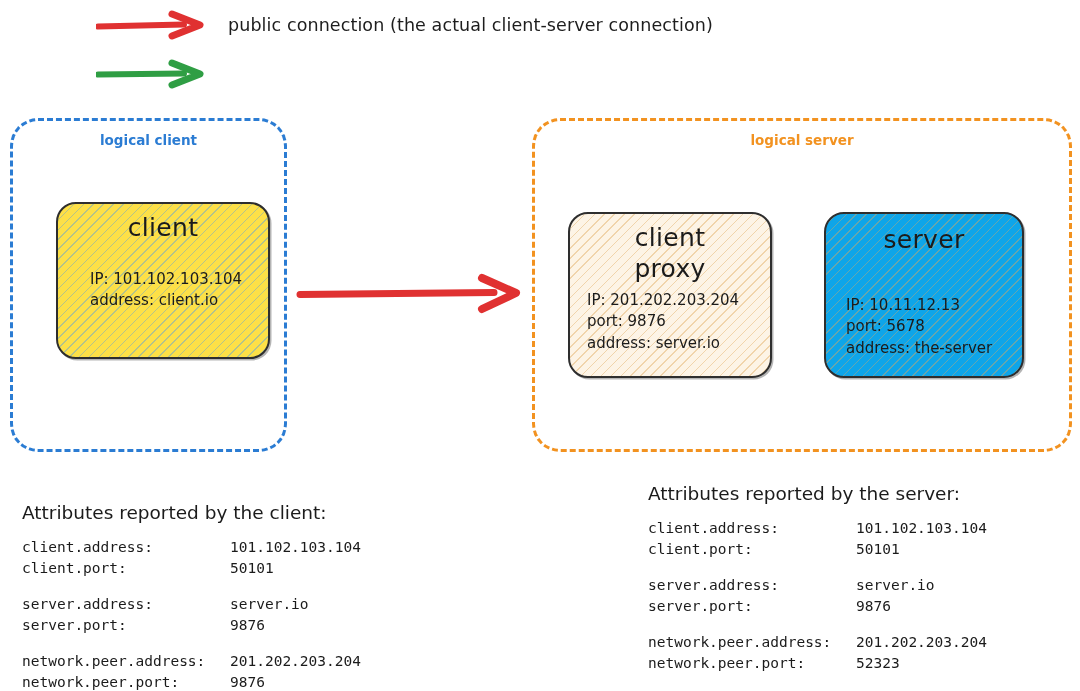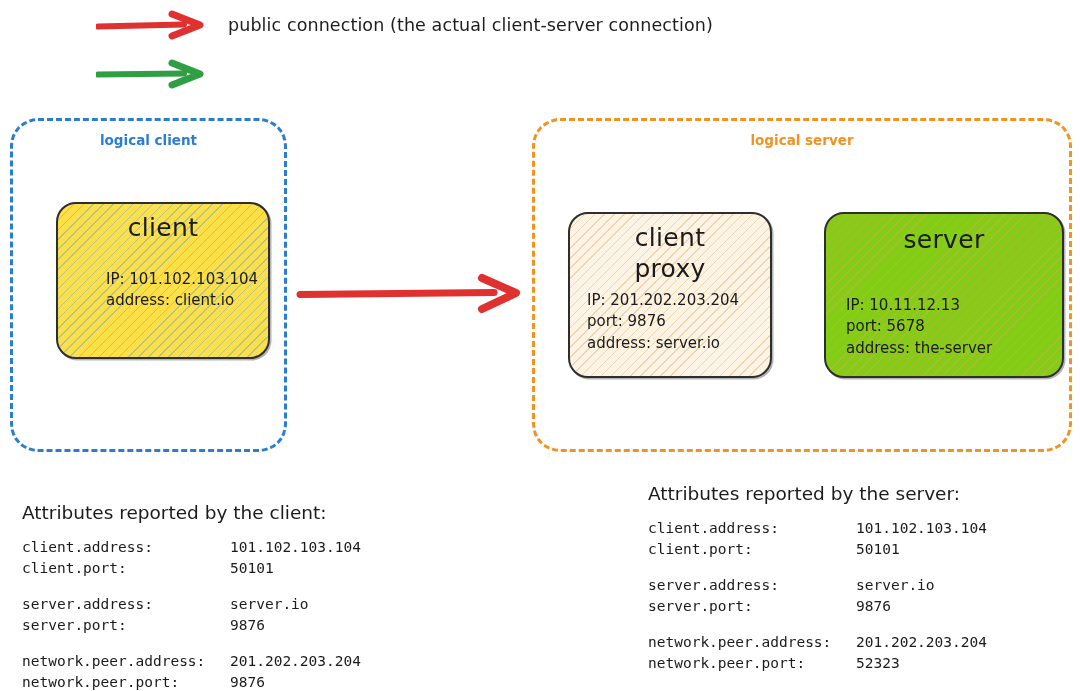--- a/index.html
+++ b/index.html
@@ -114,42 +114,42 @@
     width: 214px; height: 157px;
     background: #fde047;
   }
   #node-client .hatch {
     background-image: repeating-linear-gradient(
       -45deg,
       rgba(90,160,220,.45) 0 1px,
       rgba(255,255,255,0) 1px 7px);
   }
   #node-client .node-title { padding-top: 8px; }
-  #node-client .node-details { padding-left: 48px; padding-top: 26px; }
+  #node-client .node-details { padding-left: 32px; padding-top: 26px; }
 
   
   #node-reverse-proxy {
     left: 568px; top: 212px;
     width: 204px; height: 166px;
     background: #fdf4e6;
   }
   #node-reverse-proxy .hatch {
     background-image: repeating-linear-gradient(
       -45deg,
       rgba(223,168,90,.42) 0 1px,
       rgba(255,255,255,0) 1px 7px);
   }
   #node-reverse-proxy .node-title { padding-top: 8px; }
   #node-reverse-proxy .node-details { padding-left: 17px; padding-top: 6px; }
 
   
   #node-server {
     left: 824px; top: 212px;
-    width: 240px; height: 166px;
-    background: #84cc16;
+    width: 200px; height: 166px;
+    background: #0ea5e9;
   }
   #node-server .hatch {
     background-image: repeating-linear-gradient(
       -45deg,
       rgba(223,168,90,.42) 0 1px,
       rgba(255,255,255,0) 1px 7px);
   }
   #node-server .node-title { padding-top: 10px; }
   #node-server .node-details { padding-left: 20px; padding-top: 40px; }
 

